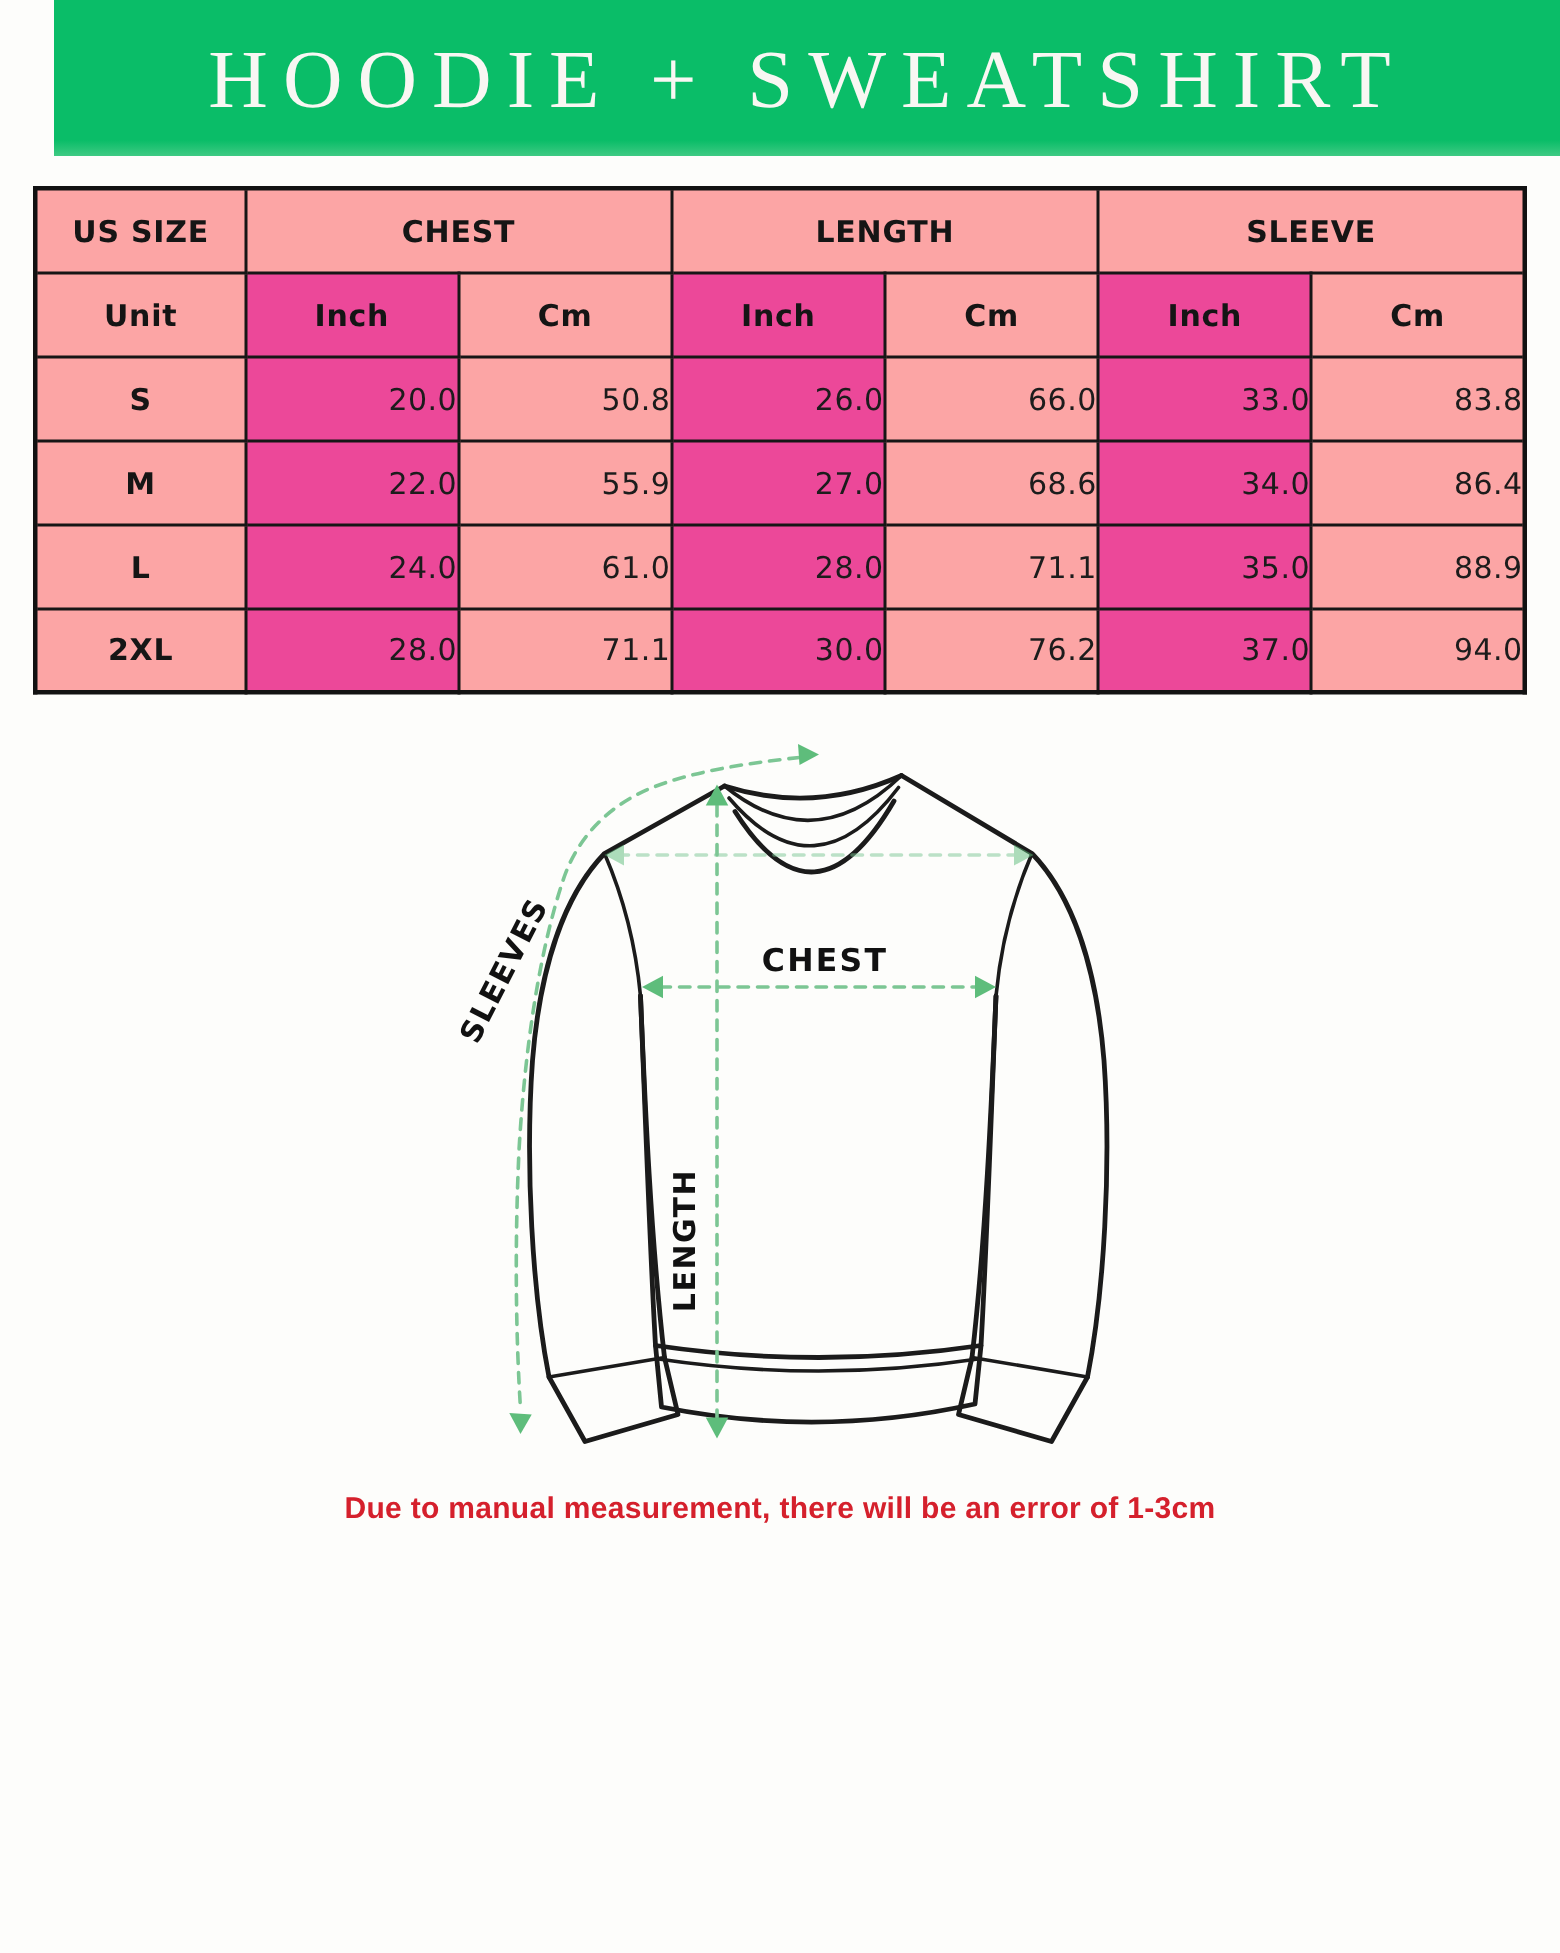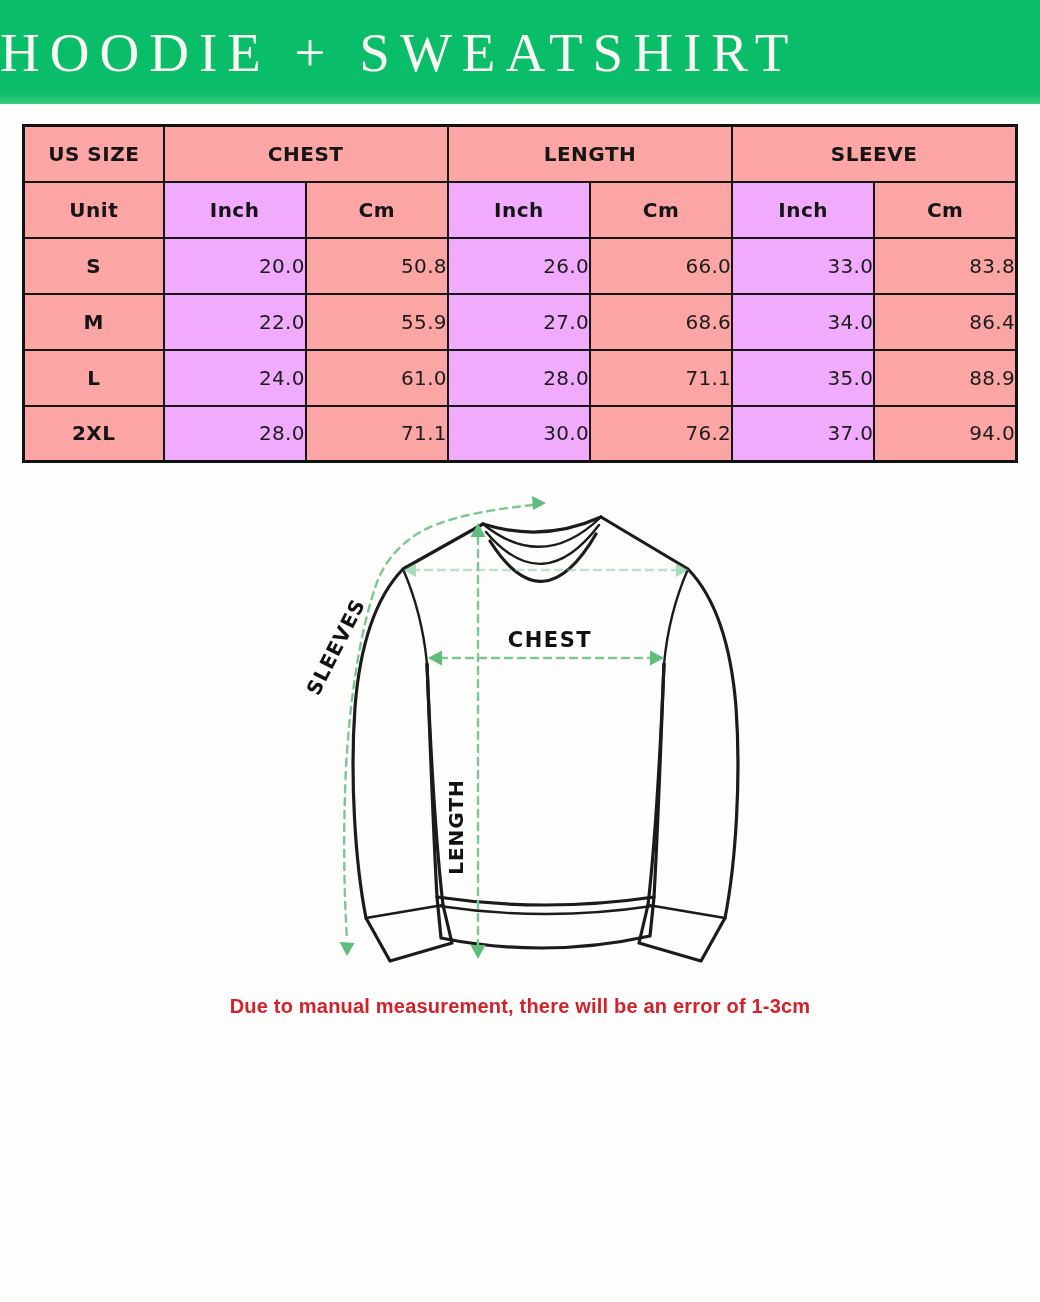--- a/index.html
+++ b/index.html
@@ -8,21 +8,21 @@
     background:#fdfdfb;
     font-family:"DejaVu Sans","Liberation Sans",sans-serif;
     color:#151515;
     overflow:hidden;
   }
 
   
   .banner {
     height:104px;
     background:linear-gradient(#0abd68 0%, #0abd68 90%, #3fca83 100%);
-    display:flex; align-items:center; 
+    display:flex; align-items:center; justify-content:center;margin-left:36px;
   }
   .banner h1 {
     font-family:"Liberation Serif","DejaVu Serif",serif;
     font-weight:400;
     font-size:55px;
     letter-spacing:10px;
     color:#f8f7f3;
     white-space:nowrap;
   }
 
@@ -39,21 +39,21 @@
   .size-table th, .size-table td {
     border:2.8px solid #161616;
     height:56px;
     text-align:center;
     vertical-align:middle;
     font-size:20px;
   }
   .size-table th { font-weight:700; letter-spacing:.5px; }
   .size-table td { font-weight:400; letter-spacing:.3px; color:#1c1c1c;text-align:right; }
   .g { background:#fca5a5; }
-  .w { background:#f0abfc; }
+  .w { background:#ec4899; }
 
   
   .diagram {
     width:480px;
     margin:14px 0 0 300px;
   }
   .diagram svg { display:block; }
   .garment { stroke:#1b1b1b; stroke-width:3.2; fill:none; stroke-linecap:round; stroke-linejoin:round; }
   .garment-thin { stroke:#1b1b1b; stroke-width:2.4; fill:none; stroke-linecap:round; }
   .dash { fill:none; stroke-width:2.4; stroke-dasharray:7 6; stroke-linecap:round; }

